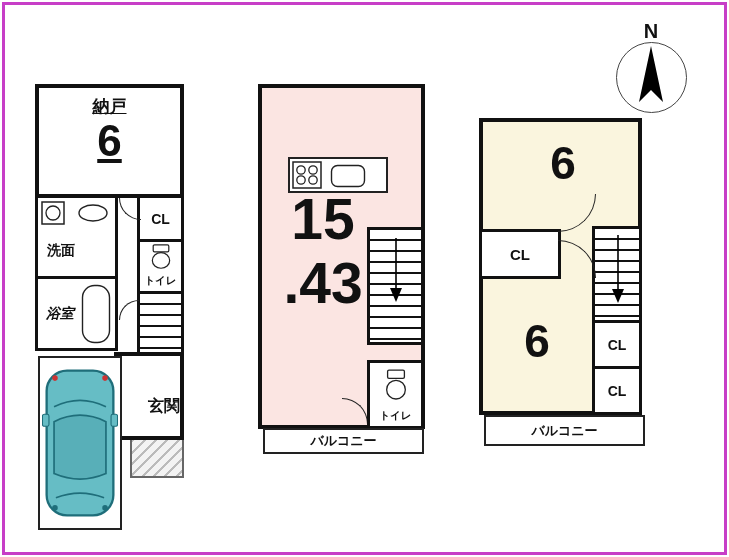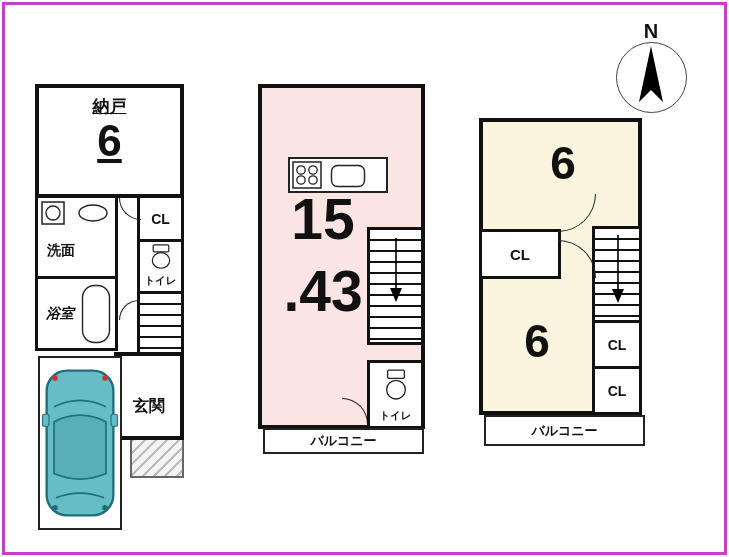--- a/index.html
+++ b/index.html
@@ -75,21 +75,21 @@
   </div>
 
   <div class="abs room steps" style="left:137px;top:291px;width:47px;height:66px;"></div>
 
   <div class="abs" style="left:119px;top:198px;width:22px;height:22px;border-left:1.5px solid #222;border-bottom:1.5px solid #222;border-bottom-left-radius:100%;"></div>
   <div class="abs" style="left:119px;top:300px;width:20px;height:20px;border-left:1.5px solid #222;border-top:1.5px solid #222;border-top-left-radius:100%;"></div>
 
   <div class="abs" style="left:130px;top:438px;width:54px;height:40px;border:2px solid #666;background:repeating-linear-gradient(135deg,#bbb 0 2px,#f3f3f3 2px 8px);"></div>
 
   <div class="abs room thick" style="left:114px;top:352px;width:70px;height:88px;">
-    <div class="abs lbl" style="left:0;right:0;top:40px;text-align:center;font-size:16px;">玄関</div>
+    <div class="abs lbl" style="left:0;right:0;top:40px;text-align:right;font-size:16px;">玄関</div>
   </div>
 
   <div class="abs" style="left:38px;top:356px;width:84px;height:174px;border:2px solid #222;background:#fff;">
     <div class="abs" style="left:2px;top:4px;">
       <svg width="76" height="162" viewBox="0 0 82 162">
         <rect x="5" y="3" width="72" height="156" rx="22" fill="#66bdc5" stroke="#1f6e7a" stroke-width="2.5"></rect>
         <rect x="0.5" y="50" width="7" height="13" rx="2" fill="#66bdc5" stroke="#1f6e7a" stroke-width="1.2"></rect>
         <rect x="74.5" y="50" width="7" height="13" rx="2" fill="#66bdc5" stroke="#1f6e7a" stroke-width="1.2"></rect>
         <path d="M13 42 Q41 28 69 42" fill="none" stroke="#1f6e7a" stroke-width="1.8"></path>
         <path d="M13 58 Q41 44 69 58 L69 114 Q41 126 13 114 Z" fill="#58afb8" stroke="#1f6e7a" stroke-width="1.8"></path>
@@ -116,21 +116,21 @@
     </div>
     <div class="abs" style="left:40px;top:5px;">
       <svg width="36" height="24" viewBox="0 0 36 24">
           <rect x="1.5" y="1.5" width="33" height="21" rx="6" fill="#fff" stroke="#222" stroke-width="1.4"></rect>
         </svg>
     </div>
   </div>
 
   <div class="abs" style="left:262px;top:192px;width:122px;text-align:center;">
     <div class="lbl" style="font-size:57px;line-height:0.95;">15</div>
-    <div class="lbl" style="font-size:57px;line-height:0.95;margin-top:18px;">.43</div>
+    <div class="lbl" style="font-size:57px;line-height:0.95;margin-top:10px;">.43</div>
   </div>
 
   <div class="abs room steps" style="left:367px;top:227px;width:57px;height:118px;">
     <div class="abs" style="left:17px;top:6px;">
       <svg width="18" height="66" viewBox="0 0 18 66">
           <line x1="9" y1="2" x2="9" y2="54" stroke="#000" stroke-width="1.6"></line>
           <polygon points="9,66 3,52 15,52" fill="#000"></polygon>
         </svg>
     </div>
   </div>

